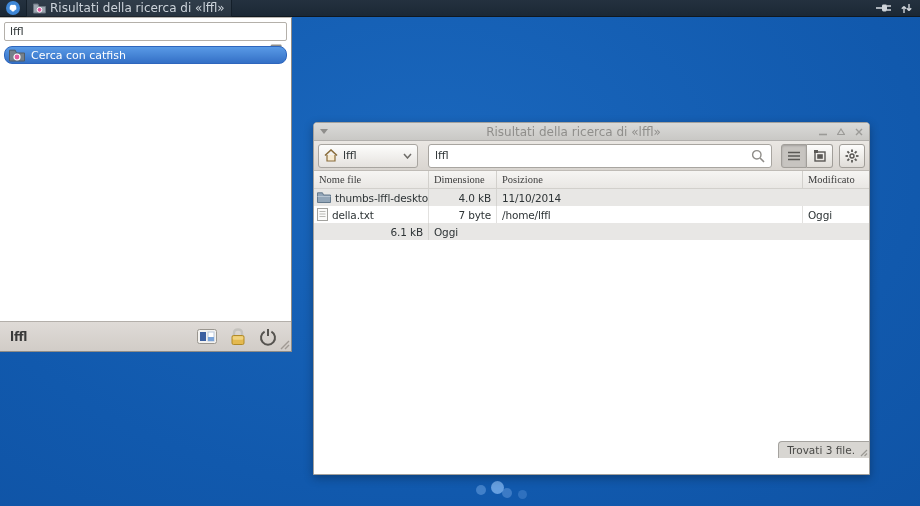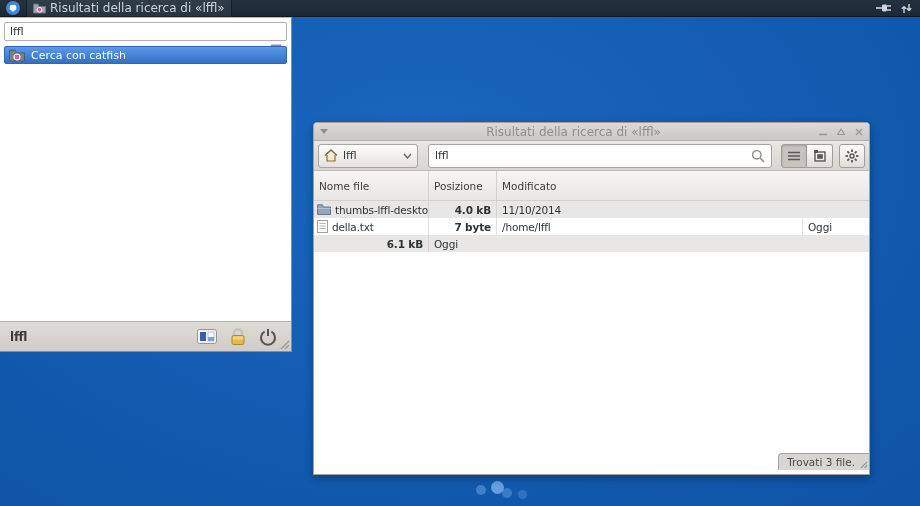--- a/index.html
+++ b/index.html
@@ -35,21 +35,21 @@
   .whisker-search-wrap { padding:4px 4px 3px 4px; background:#fff; }
   .whisker-search {
     width:100%; height:19px; border:1px solid #b4b0aa; border-radius:2px; background:#fff;
     font-family:"DejaVu Sans", sans-serif; font-size:11px; color:#2e3436;
     padding:0 20px 0 5px; outline:none;
   }
   .whisker-clear { position:absolute; right:9px; top:26px; width:15px; height:11px; }
   .whisker-list { flex:1; position:relative; padding:2px 4px; }
   .whisker-row-selected {
     height:18px; display:flex; align-items:center; gap:6px; padding:0 4px;
-    background:linear-gradient(#599ae6,#3470c6); border:1px solid #2e66bd; border-radius:2px;
+    background:linear-gradient(#599ae6,#3470c6); border:1px solid #2e66bd; border-radius:8px;
     color:#ffffff;
   }
   .whisker-bottom {
     height:30px; background:linear-gradient(#dfdbd7,#d1ccc7);
     border-top:1px solid #b3afaa; display:flex; align-items:center; padding:0 8px 0 10px;
     position:relative;
   }
   .whisker-user { font-weight:bold; font-size:12px; color:#3a3a3a; }
   .whisker-actions { margin-left:auto; display:flex; align-items:center; gap:13px; padding-right:6px; }
   .grip { position:absolute; right:1px; bottom:1px; }
@@ -86,39 +86,39 @@
   .cf-entry-mag { position:absolute; right:7px; top:5px; }
   .btn {
     width:26px; height:24px; display:flex; align-items:center; justify-content:center;
     background:linear-gradient(#fdfdfc,#e0ddd8); border:1px solid #a19e99;
   }
   .btn-list { border-radius:3px 0 0 3px; background:#c7c4c0; box-shadow:inset 0 1px 2px rgba(0,0,0,.18); }
   .btn-thumb { border-radius:0 3px 3px 0; border-left:none; }
   .btn-gear { border-radius:3px; margin-left:6px; }
   .content { flex:1; background:#fff; position:relative; overflow:hidden; border-radius:0; }
   .thead {
-    display:grid; grid-template-columns:115px 68px 306px 1fr; height:30px;
-    background:linear-gradient(#f6f5f3,#e9e7e4); border-bottom:1px solid #d2d0cc;
+    display:grid; grid-template-columns:115px 68px 306px 1fr; height:18px;
+    background:linear-gradient(#f6f5f3,#e9e7e4); border-bottom:1px solid #d2d0cc;font-family:Liberation Serif, serif;
   }
   .th {
     font-size:10.5px; color:#3c3c3c; display:flex; align-items:center;
     padding:0 5px; border-right:1px solid #d2d0cc; white-space:nowrap; overflow:hidden;
   }
   .th:last-child { border-right:none; }
   .trow { display:grid; grid-template-columns:115px 68px 306px 1fr; height:17px; }
   .trow.odd { background:#e8e7e5; }
   .td {
     font-size:10.5px; letter-spacing:-0.15px; color:#2e3436; display:flex; align-items:center;
     padding:0 5px; border-right:1px solid rgba(190,188,184,.45); white-space:nowrap; overflow:hidden;
   }
   .td:last-child { border-right:none; }
   .td.name { gap:4px; padding-left:3px; }
-  .td.size { justify-content:flex-end;font-weight:bold; }
+  .td.size { justify-content:flex-end; }
   .statusbar {
-    position:absolute; right:0; bottom:4px; background:#d8d6d2;
+    position:absolute; right:0; bottom:16px; background:#d8d6d2;
     border:1px solid #a5a39f; border-right:none; border-bottom:none; border-radius:4px 0 0 0;
     padding:2px 14px 2px 8px; font-size:10.5px; color:#4a4a48;
   }
   .status-grip { position:absolute; right:1px; bottom:1px; }
   .icon { display:inline-flex; align-items:center; justify-content:center; flex:none; }
 </style>
 </head>
 <body>
 
 <div class="wp-dot" style="left:476px;top:485px;width:10px;height:10px;opacity:.45"></div>
@@ -301,20 +301,21 @@
               <path d="M4.2 9.8 L2.4 11.6"></path>
             </g>
           </svg>
       </span>
     </div>
   </div>
 
   <div class="content">
     <div class="thead">
       <div class="th">Nome file</div>
+      <div class="th">Dimensione</div>
       <div class="th">Posizione</div>
       <div class="th">Modificato</div>
     </div>
 
     <div class="trow odd">
       <div class="td name">
         <span class="icon">
           <svg width="14" height="11" viewBox="0 0 14 11">
               <path d="M0.5 2 L0.5 10.5 L13.5 10.5 L13.5 3 L6.5 3 L5.5 0.8 L0.5 0.8 Z" fill="#93a6b8" stroke="#64798c" stroke-width="1"></path>
               <path d="M0.5 4.5 L13.5 4.5" stroke="#b6c4d2" stroke-width="1"></path>

